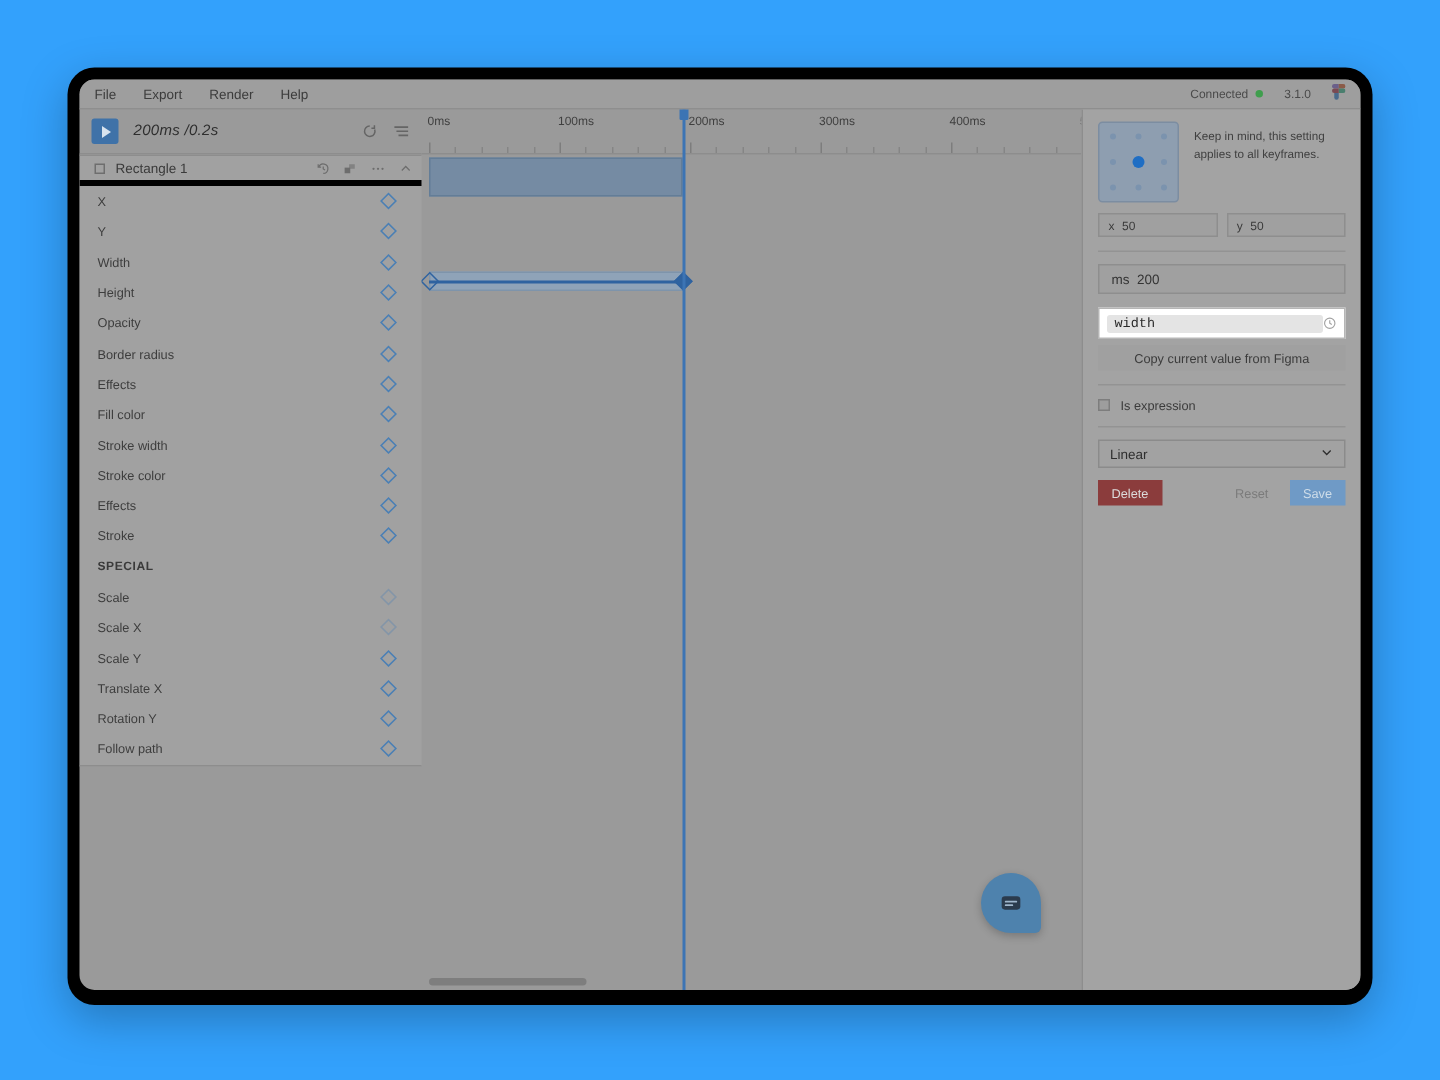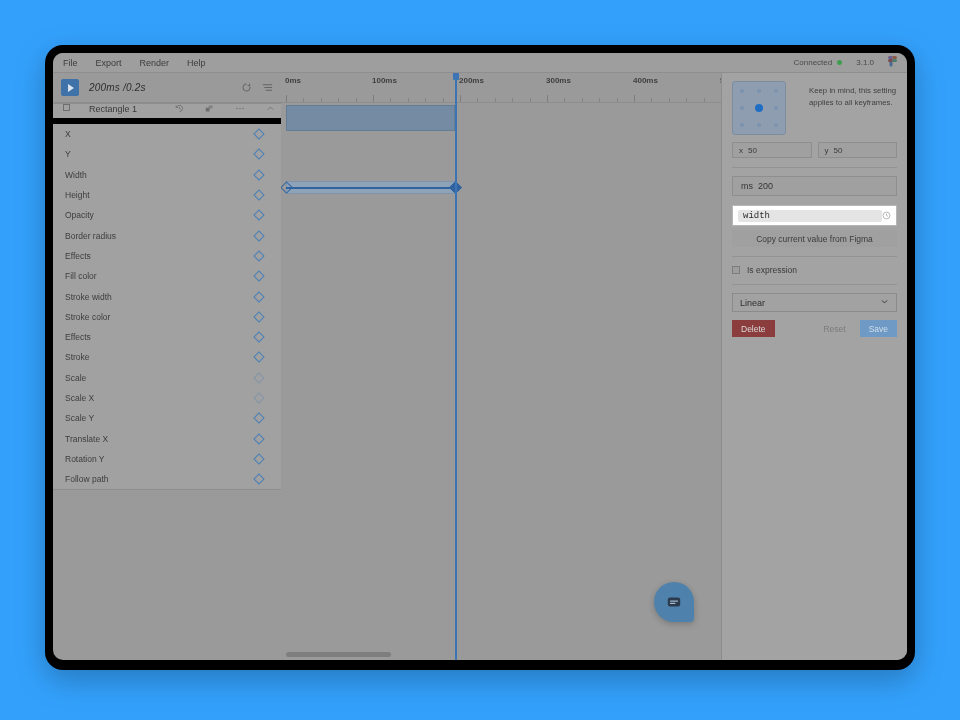--- a/index.html
+++ b/index.html
@@ -74,23 +74,22 @@
   .timelabel { font-size:10px; color:#2e2e2e; margin-left:10px; letter-spacing:.2px; }
   .tbspacer { flex:1; }
   .tbicon { margin-left:10px; opacity:.55; cursor:pointer; display:flex; }
 
   
   .layercard {
     margin:0; background:#a1a1a1;
     border:1px solid #8d8d8d; border-left:none; border-right:none;
   }
   .layerhead {
-    height:20px; display:flex; align-items:flex-start; padding:0 6px 0 10px;
-    border-bottom:6px solid #000000;
-    gap:12px;
+    height:20px; display:flex; align-items:center; padding:0 6px 0 10px;
+    border-bottom:4px solid #000000;
   }
   .layerhead .sq {
     width:7px;height:7px;border:1px solid #6e6e6e;margin-right:7px;flex:none;
   }
   .layerhead .nm { font-size:9px; color:#3a3a3a; flex:1; }
   .layerhead .hi { margin-left:9px; opacity:.5; cursor:pointer; display:flex; }
 
   .proprow {
     height:20.3px; display:flex; align-items:center;
     padding:0 12px 0 12px;
@@ -101,21 +100,21 @@
   .dia {
     width:8px;height:8px; transform:rotate(45deg);
     border:1.2px solid #4a7fb5; margin-right:6px;
   }
   .dia.dim { opacity:.35; }
 
   
   .timeline { flex:1; position:relative; overflow:hidden; }
   .ruler { height:30px; position:relative; border-bottom:1px solid #8d8d8d; }
   .ruler .tick-lbl {
-    position:absolute; top:3px; font-size:8px; color:#3f3f3f;font-weight:bold;
+    position:absolute; top:3px; font-size:8px; color:#3f3f3f;
   }
   .minorticks { position:absolute; left:0; right:0; bottom:0; height:9px; }
   .minorticks i {
     position:absolute; bottom:0; width:1px; height:4px; background:#858585;
   }
   .minorticks i.maj { height:7px; background:#7d7d7d; }
 
   .tracks { position:absolute; top:30px; left:0; right:0; bottom:0; }
   .trackrow { height:20.3px; position:relative; }
 
@@ -162,21 +161,21 @@
     position:absolute; top:2px; height:5px;
     background:#7e7e7e; border-radius:3px; cursor:pointer;
   }
 
   
   .rightpanel {
     width:186px; flex:none; background:#a3a3a3;
     border-left:1px solid #8d8d8d;
     padding:8px 10px; position:relative;
   }
-  .anchorwrap { display:flex; gap:23px; }
+  .anchorwrap { display:flex; gap:10px; }
   .anchorgrid {
     width:54px;height:54px;flex:none;
     background:#8e9eb0; border:1px solid #7c8da1; border-radius:3px;
     display:grid; grid-template-columns:repeat(3,1fr); grid-template-rows:repeat(3,1fr);
     place-items:center; cursor:pointer;
   }
   .anchorgrid span { width:4px;height:4px;border-radius:50%;background:#7b93ae; }
   .anchorgrid span.sel { width:8px;height:8px;background:#1f6ec4; }
   .anchornote { font-size:7.8px; color:#3f3f3f; line-height:1.55; padding-top:4px; }
 
@@ -360,20 +359,21 @@
                 <div class="dia"></div>
               </div>
               <div class="proprow">
                 <div class="lbl">Effects</div>
                 <div class="dia"></div>
               </div>
               <div class="proprow">
                 <div class="lbl">Stroke</div>
                 <div class="dia"></div>
               </div>
+              <div class="proprow section">SPECIAL</div>
               <div class="proprow">
                 <div class="lbl">Scale</div>
                 <div class="dia dim"></div>
               </div>
               <div class="proprow">
                 <div class="lbl">Scale X</div>
                 <div class="dia dim"></div>
               </div>
               <div class="proprow">
                 <div class="lbl">Scale Y</div>

